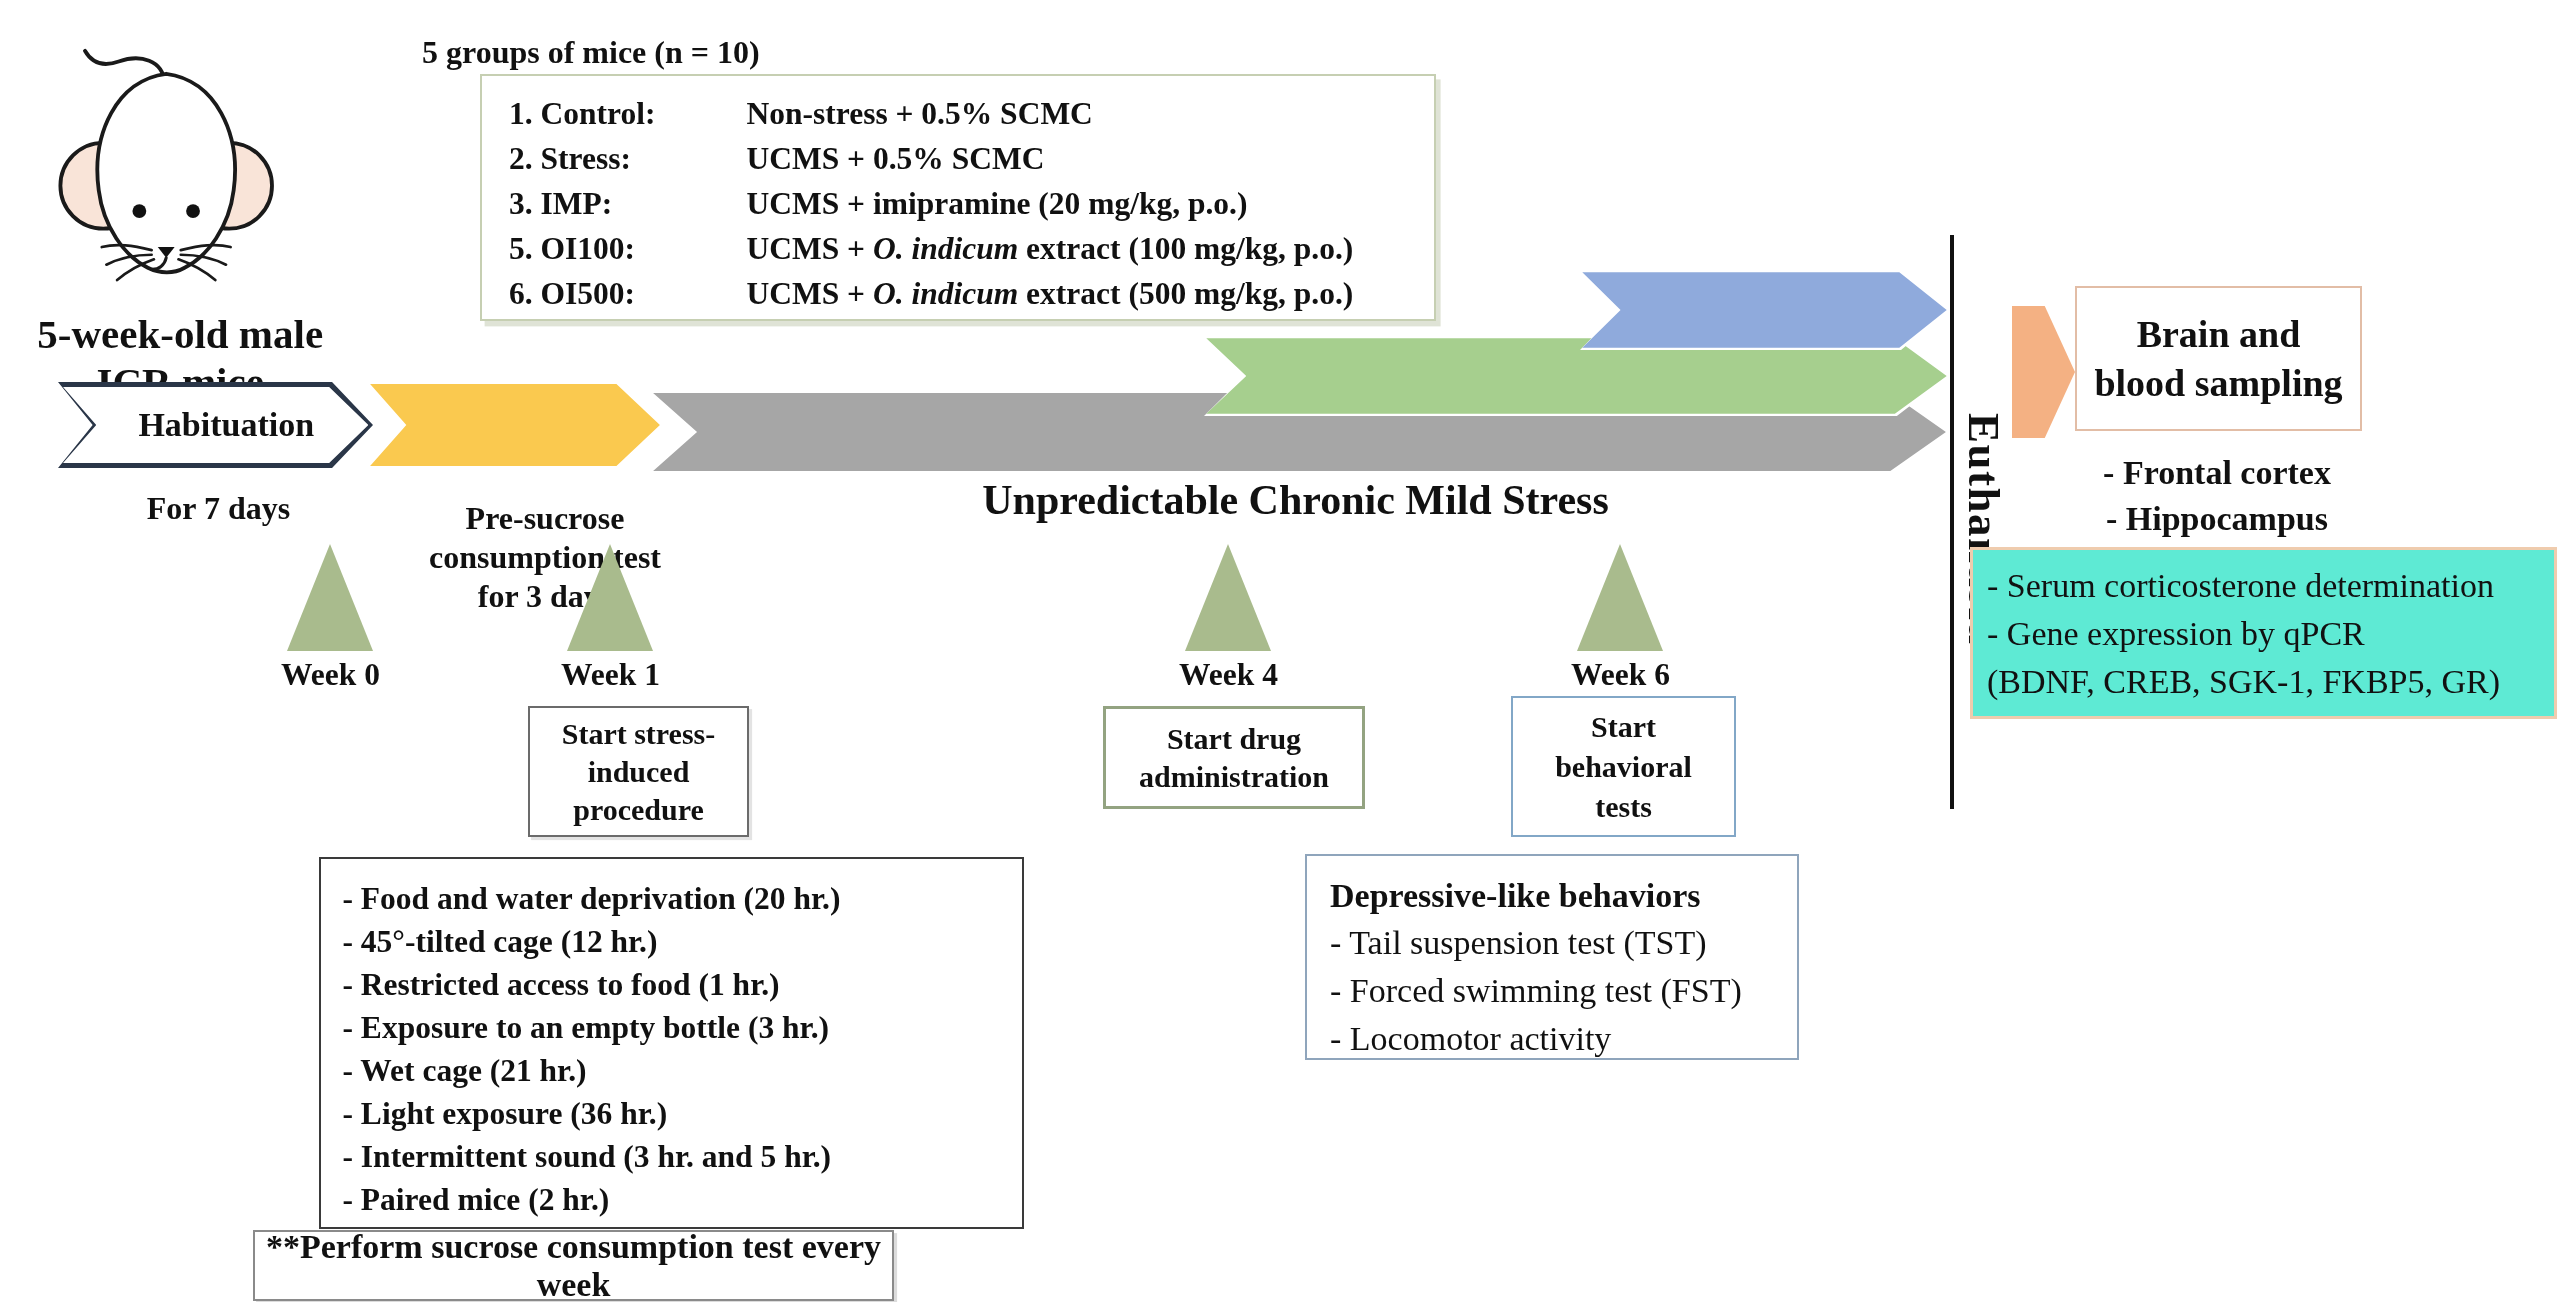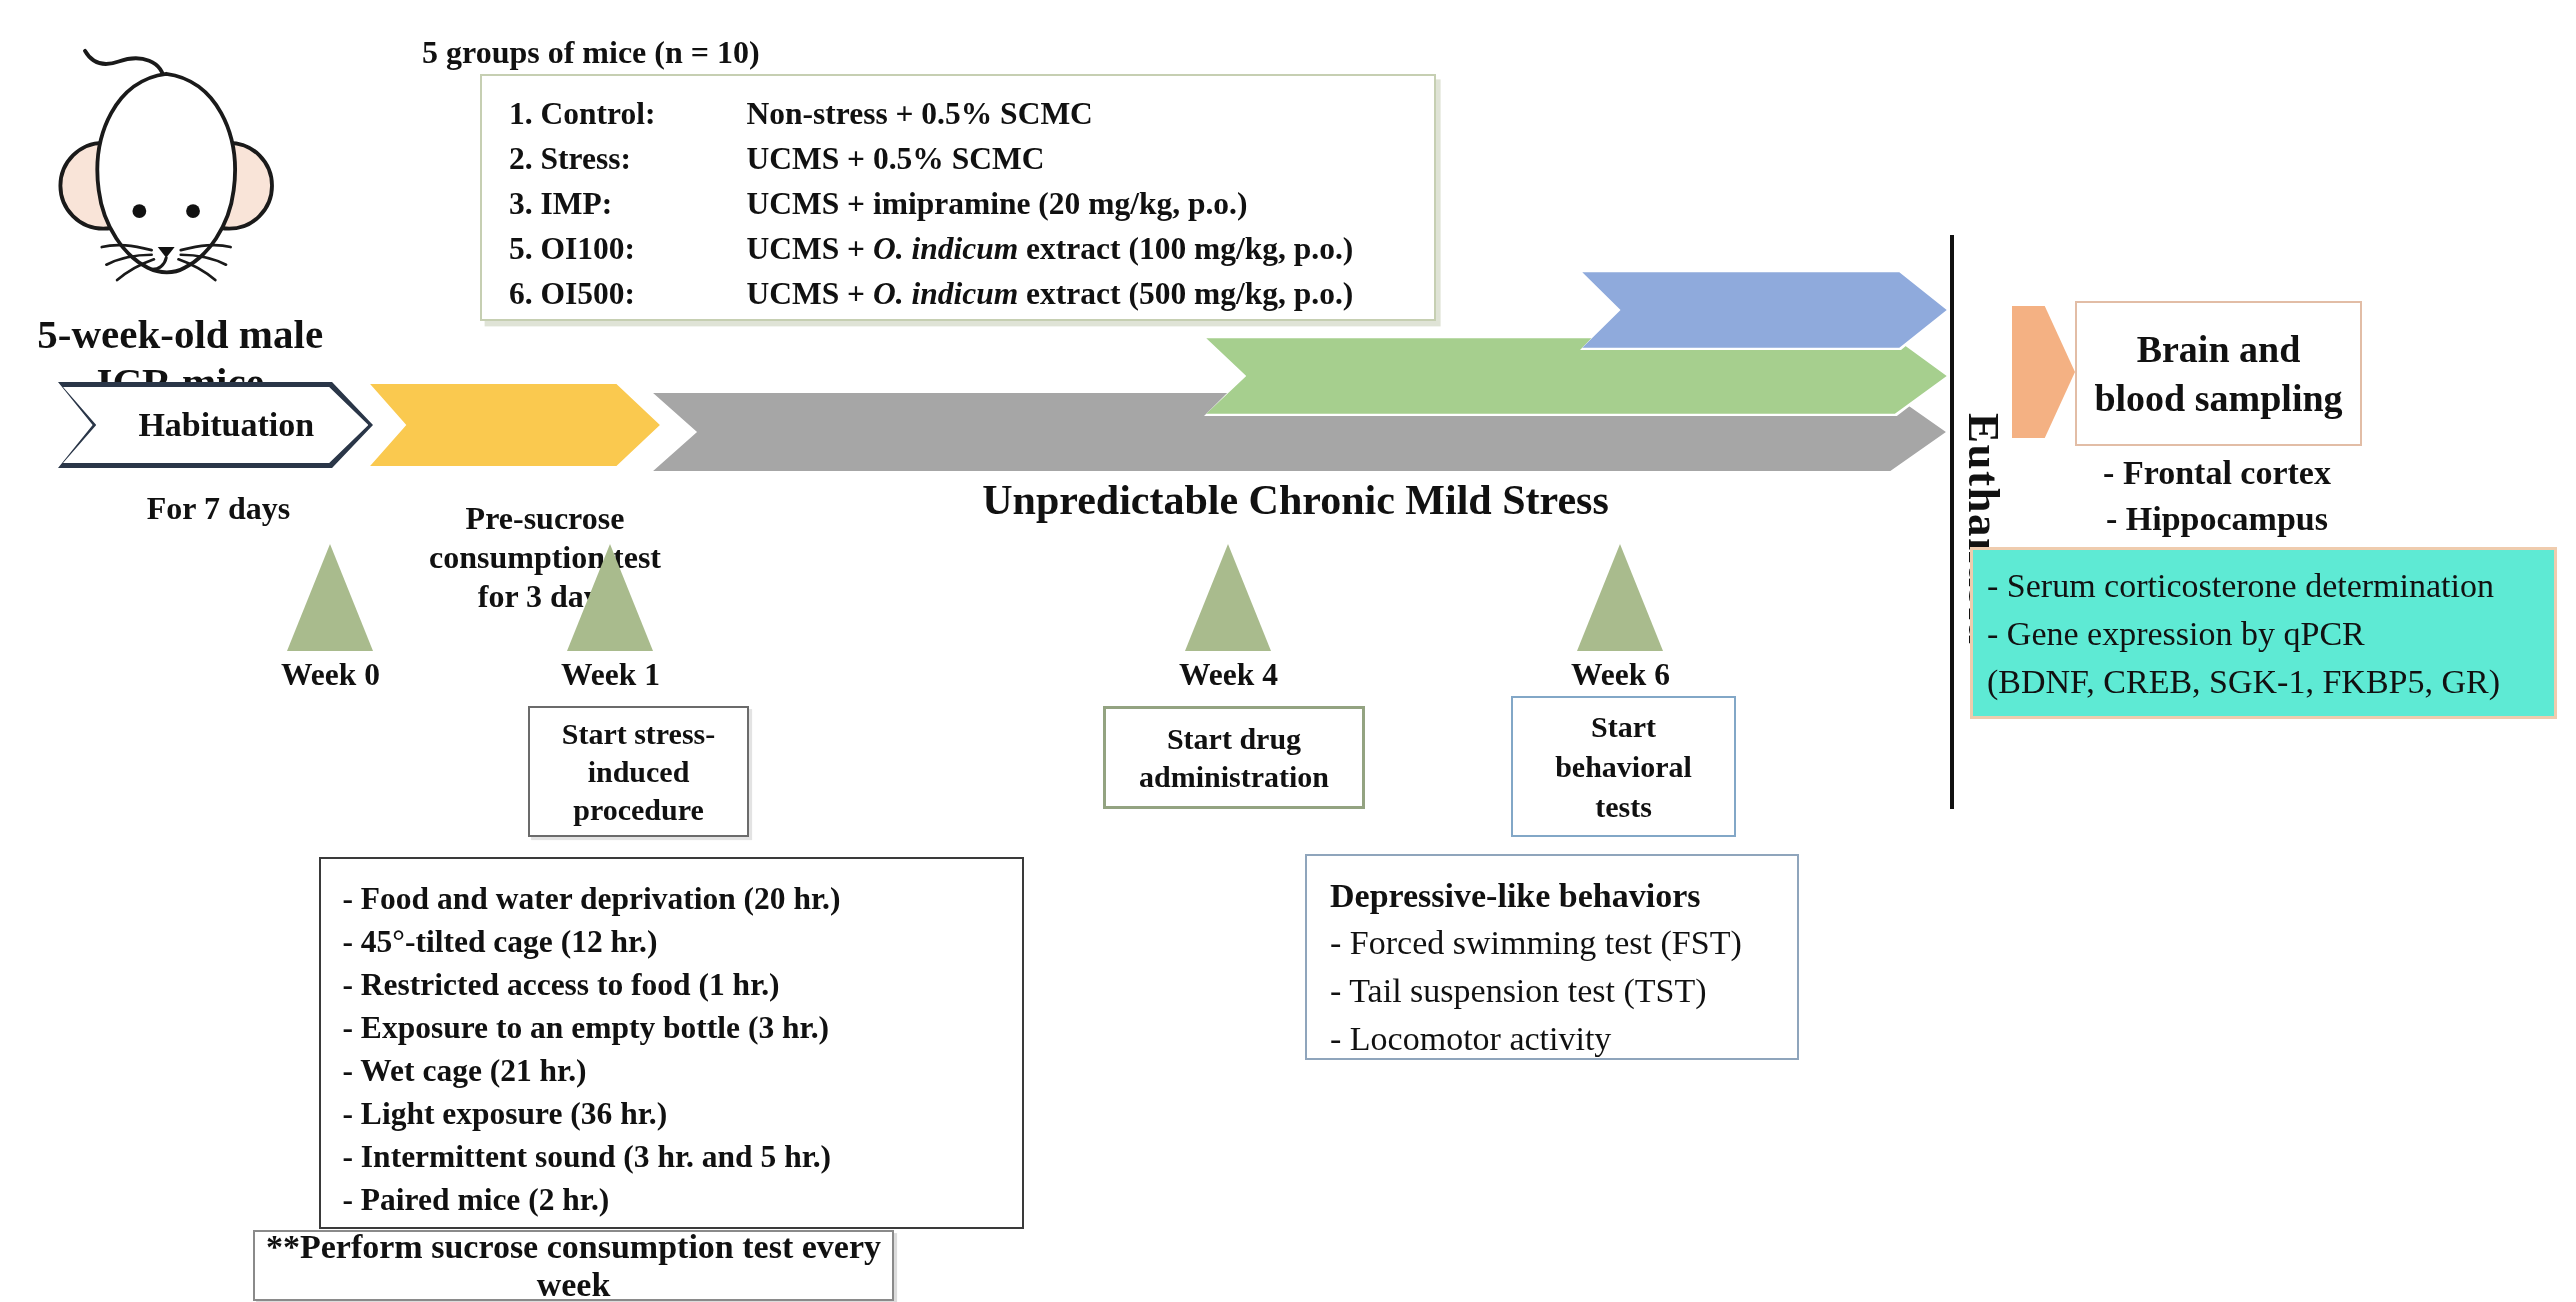--- a/index.html
+++ b/index.html
@@ -71,21 +71,21 @@
   #start-drug-box{left:1103px;top:706px;width:256px;height:97px;border:3.1px solid #93A381;background:#fff;font-size:30px;line-height:38px;}
   #start-behavior-box{left:1511px;top:696px;width:221px;height:137px;border:2.3px solid #82A7C7;background:#fff;font-size:30px;line-height:40px;}
 
   #stress-list-box{left:319px;top:857px;width:705px;height:372px;border:2.3px solid #3a3a3a;background:#fff;padding:18.4px 12.3px 0 21.5px;box-sizing:border-box;font-size:31.5px;line-height:43px;}
   #sucrose-note-box{left:253px;top:1230px;width:641px;height:71px;border:2.3px solid #8a8a8a;background:#fff;box-shadow:3.1px 3.1px 0 #dcdcdc;font-size:34px;box-sizing:border-box;}
 
   #behaviors-box{left:1305px;top:854px;width:494px;height:206px;border:2.3px solid #8FA5BC;background:#fff;padding:17px 8px 0 23px;box-sizing:border-box;}
   #behaviors-box .bb-title{font-size:34px;line-height:46px;}
   #behaviors-box .bb-item{font-weight:normal;font-size:34px;line-height:48px;}
 
-  #sampling-box{left:2075px;top:301px;width:283px;height:141px;border:2.3px solid #E2BDA6;background:#fff;font-size:38px;line-height:49px;}
+  #sampling-box{left:2075px;top:286px;width:283px;height:141px;border:2.3px solid #E2BDA6;background:#fff;font-size:38px;line-height:49px;}
   #sampling-targets{left:2052px;top:450px;width:330px;text-align:center;font-size:34px;line-height:46px;}
   #assays-box{left:1970px;top:547px;width:587px;height:172px;border:3.1px solid #EFCCAE;background:#5eead4;padding:12.3px 0 0 14px;box-sizing:border-box;font-weight:normal;font-size:34px;line-height:48px;}
 
   
   #mouse-figure{left:42px;top:23px;width:253px;height:281px;}
 </style>
 </head>
 <body>
 
 <div class="abs" id="mouse-figure">
@@ -195,22 +195,22 @@
   <div>- Exposure to an empty bottle (3 hr.)</div>
   <div>- Wet cage (21 hr.)</div>
   <div>- Light exposure (36 hr.)</div>
   <div>- Intermittent sound (3 hr. and 5 hr.)</div>
   <div>- Paired mice (2 hr.)</div>
 </div>
 <div class="abs ctr" id="sucrose-note-box">**Perform sucrose consumption test every week</div>
 
 <div class="abs" id="behaviors-box">
   <div class="bb-title">Depressive-like behaviors</div>
+  <div class="bb-item">- Tail suspension test (TST)</div>
   <div class="bb-item">- Forced swimming test (FST)</div>
-  <div class="bb-item">- Tail suspension test (TST)</div>
   <div class="bb-item">- Locomotor activity</div>
 </div>
 
 <div class="abs col" id="sampling-box">
   <div>Brain and</div>
   <div>blood sampling</div>
 </div>
 <div class="abs" id="sampling-targets">
   <div>- Frontal cortex</div>
   <div>- Hippocampus</div>

